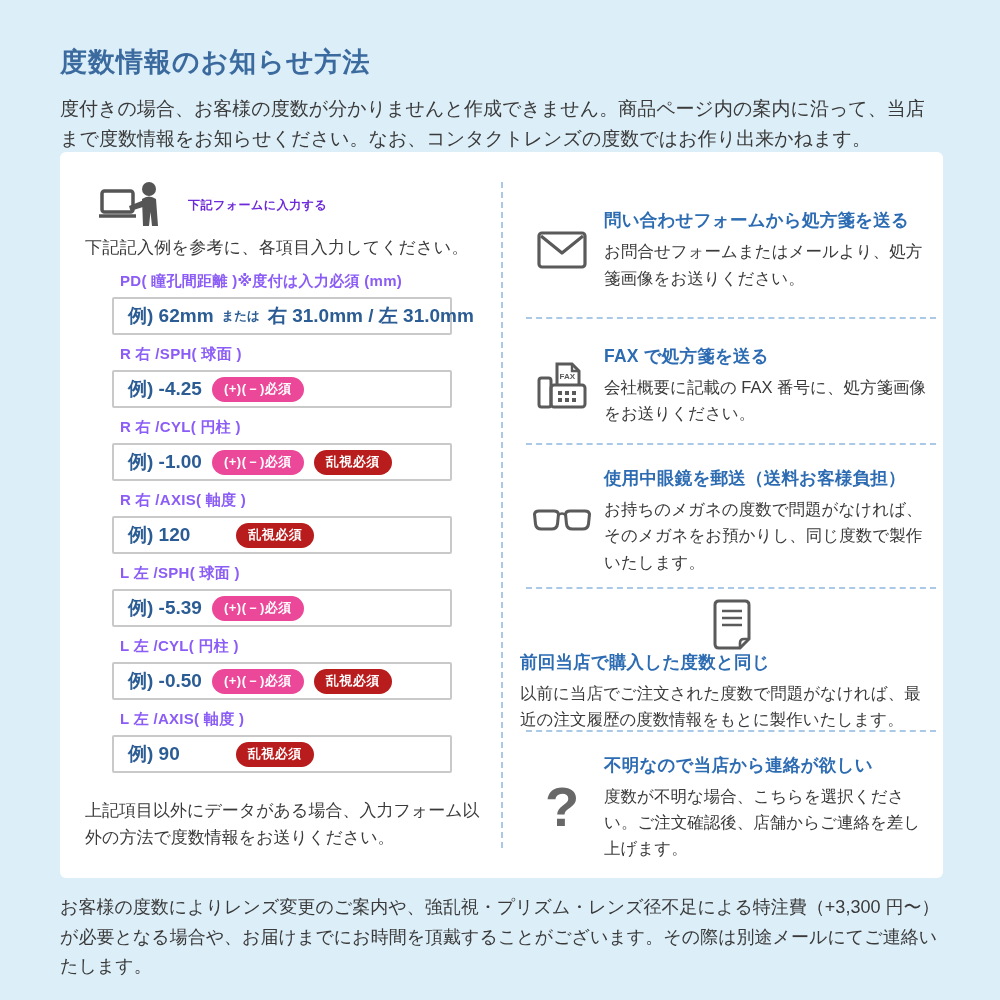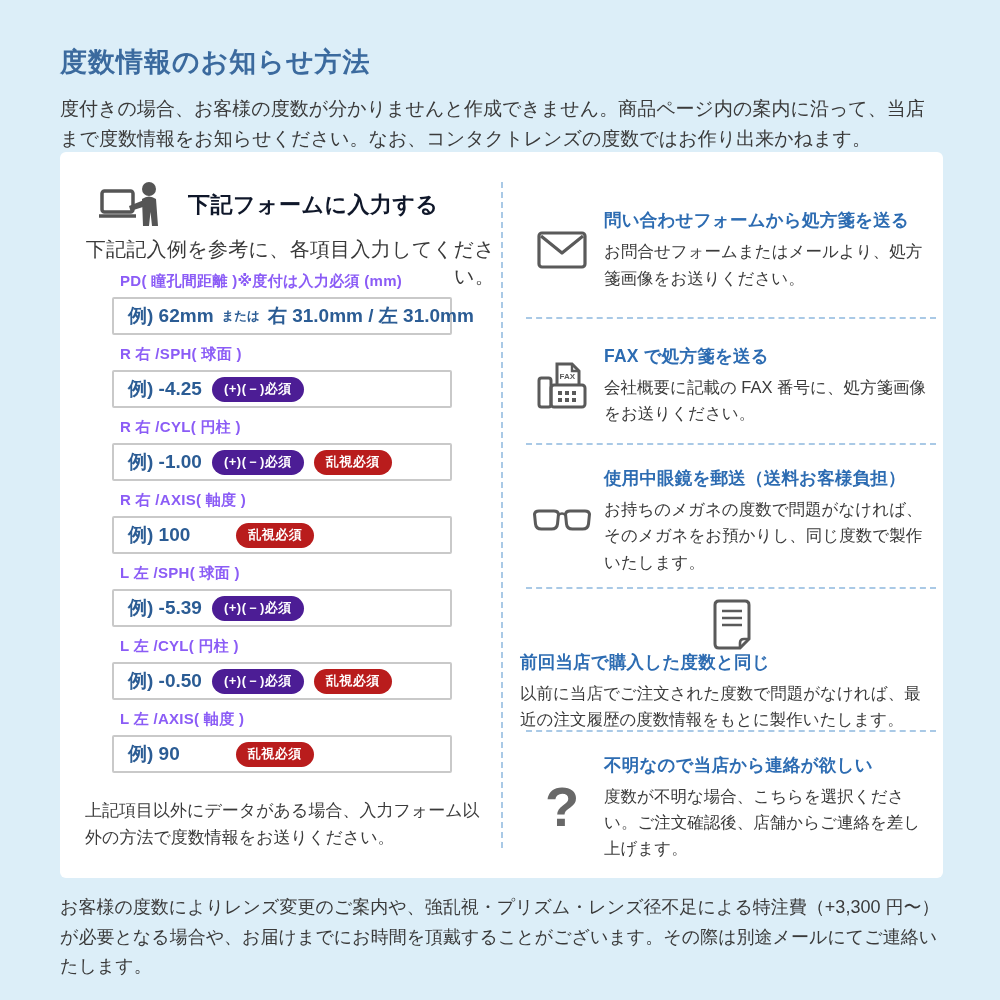--- a/index.html
+++ b/index.html
@@ -18,40 +18,40 @@
   .intro{
     left:60px;top:94px;width:884px;
     font-size:19px;line-height:1.6;color:#3a3a3a;
   }
   .card{
     left:60px;top:152px;width:883px;height:726px;
     background:#ffffff;border-radius:6px;
   }
   
   .form-header{left:38px;top:28px;display:flex;align-items:center;gap:24px;}
-  .form-heading{font-size:22px;font-weight:bold;color:#0f172a;letter-spacing:.5px;text-align:right;}
-  .instruction{left:25px;top:84px;width:410px;font-size:20px;color:#3a3a3a;letter-spacing:.3px;text-align:right;}
+  .form-heading{font-size:12px;font-weight:bold;color:#6d28d9;letter-spacing:.5px;text-align:right;}
+  .instruction{left:25px;top:84px;width:410px;font-size:17px;color:#3a3a3a;letter-spacing:.3px;}
   .fields{left:52px;top:120px;width:340px;}
   .field-label{
     font-size:15px;font-weight:bold;color:#8b5cf6;
     margin:0 0 6px 8px;letter-spacing:.3px;
   }
   .field-box{
     height:38px;border:2px solid #c9c9c9;border-radius:2px;background:#fff;
     display:flex;align-items:center;gap:10px;padding:0 8px 0 14px;
     margin-bottom:10px;box-sizing:border-box;white-space:nowrap;
   }
   .ex-main{font-size:19px;font-weight:bold;color:#2b5c94;}
   .ex-mid{font-size:12.5px;font-weight:bold;color:#2b5c94;margin:0 -2px;}
   .pill{
     display:inline-flex;align-items:center;justify-content:center;
     height:25px;border-radius:13px;padding:0 12px;
     font-size:13px;font-weight:bold;color:#ffffff;letter-spacing:.5px;
   }
-  .pill-blue{background:#4c1d95;}
+  .pill-blue{background:#ec4899;}
   .pill-orange{background:#b91c1c;}
   .left-note{left:25px;top:645px;width:400px;font-size:17px;line-height:1.6;color:#3a3a3a;}
   
   .v-divider{left:441px;top:30px;height:666px;border-left:2px dashed #a9c9e6;}
   .h-divider{left:466px;width:410px;border-top:2px dashed #a9c9e6;}
   
   .method{left:460px;width:424px;display:flex;align-items:center;}
   .icon-col{width:84px;min-width:84px;display:flex;justify-content:center;align-items:center;}
   .method-text{flex:1;padding-right:8px;}
   .method-title{font-size:17.5px;font-weight:bold;color:#2d6cb2;margin-bottom:6px;letter-spacing:.2px;}
@@ -101,21 +101,21 @@
 
     <div class="field-label">R 右 /CYL( 円柱 )</div>
     <div class="field-box">
       <span class="ex-main">例) -1.00</span>
       <span class="pill pill-blue">(+)(－)必須</span>
       <span class="pill pill-orange">乱視必須</span>
     </div>
 
     <div class="field-label">R 右 /AXIS( 軸度 )</div>
     <div class="field-box">
-      <span class="ex-main">例) 100</span>
+      <span class="ex-main">例) 120</span>
       <span style="width:26px"></span>
       <span class="pill pill-orange">乱視必須</span>
     </div>
 
     <div class="field-label">L 左 /SPH( 球面 )</div>
     <div class="field-box">
       <span class="ex-main">例) -5.39</span>
       <span class="pill pill-blue">(+)(－)必須</span>
     </div>
 

